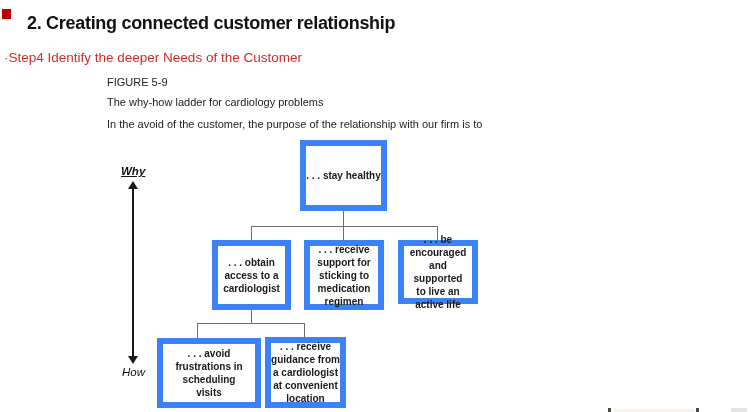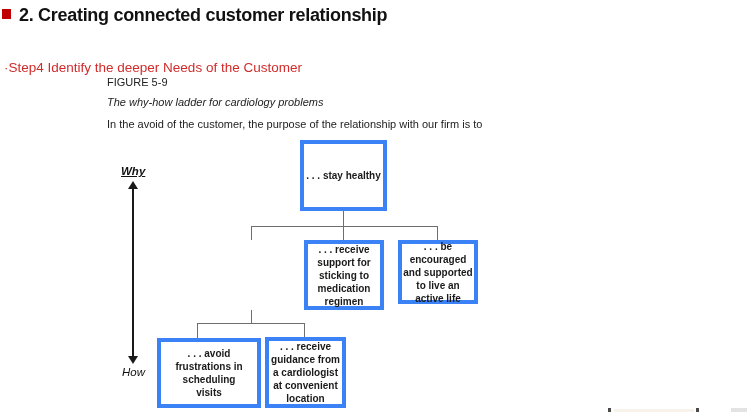--- a/index.html
+++ b/index.html
@@ -3,37 +3,37 @@
 <meta charset="utf-8">
 <style>
   html,body{margin:0;padding:0;background:#ffffff;}
   .stage{
     position:relative;width:751px;height:412px;background:#ffffff;overflow:hidden;
     font-family:"Liberation Sans",sans-serif;color:#1c1c1c;
   }
   
   .red-marker{position:absolute;left:2px;top:9px;width:9px;height:10px;background:#c00000;}
   .page-title{
-    position:absolute;left:19px;top:5px;margin:0;
+    position:absolute;left:19px;top:5px;margin:8px;
     font-size:18px;font-weight:bold;letter-spacing:-0.3px;color:#111;white-space:nowrap;
   }
   .workshop-line{
     position:absolute;left:8px;top:36px;font-size:13.5px;color:#151515;
     text-decoration:underline;white-space:nowrap;
   }
   .step-line{
-    position:absolute;left:4px;top:60px;font-size:13.5px;color:#d22b2b;white-space:nowrap;
+    position:absolute;left:4px;top:50px;font-size:13.5px;color:#d22b2b;white-space:nowrap;
   }
   
   .fig-label{position:absolute;left:107px;top:76px;font-size:11px;color:#222;white-space:nowrap;}
-  .fig-caption{position:absolute;left:107px;top:96px;font-size:11px;color:#222;white-space:nowrap;font-style:italic;}
+  .fig-caption{position:absolute;left:107px;top:96px;font-size:11px;color:#222;white-space:nowrap;}
   .fig-intro{position:absolute;left:107px;top:118px;font-size:11px;color:#222;white-space:nowrap;}
   
   .node{
-    position:absolute;box-sizing:border-box;border:4px solid #3b82f6;background:#fff;
+    position:absolute;box-sizing:border-box;border:6px solid #3b82f6;background:#fff;
     display:flex;align-items:center;justify-content:center;text-align:center;
     font-size:10px;font-weight:bold;line-height:13px;color:#1a1a1a;white-space:pre-line;
   }
   .n-root{left:300px;top:140px;width:87px;height:71px;}
   .n-obtain{left:212px;top:240px;width:79px;height:70px;}
   .n-support{left:304px;top:240px;width:80px;height:70px;}
   .n-encouraged{left:398px;top:240px;width:80px;height:64px;}
   .n-avoid{left:157px;top:338px;width:104px;height:70px;}
   .n-guidance{left:265px;top:337px;width:81px;height:71px;}
   
@@ -88,20 +88,23 @@
   <div class="cline h-row2"></div>
   <div class="cline v-r2a"></div>
   <div class="cline v-r2b"></div>
   <div class="cline v-r2c"></div>
   <div class="cline v-obtain"></div>
   <div class="cline h-row3"></div>
   <div class="cline v-r3a"></div>
   <div class="cline v-r3b"></div>
 
   <div class="node n-root">. . . stay healthy</div>
+  <div class="node n-obtain">. . . obtain
+access to a
+cardiologist</div>
   <div class="node n-support">. . . receive
 support for
 sticking to
 medication
 regimen</div>
   <div class="node n-encouraged">. . . be
 encouraged
 and supported
 to live an
 active life</div>

